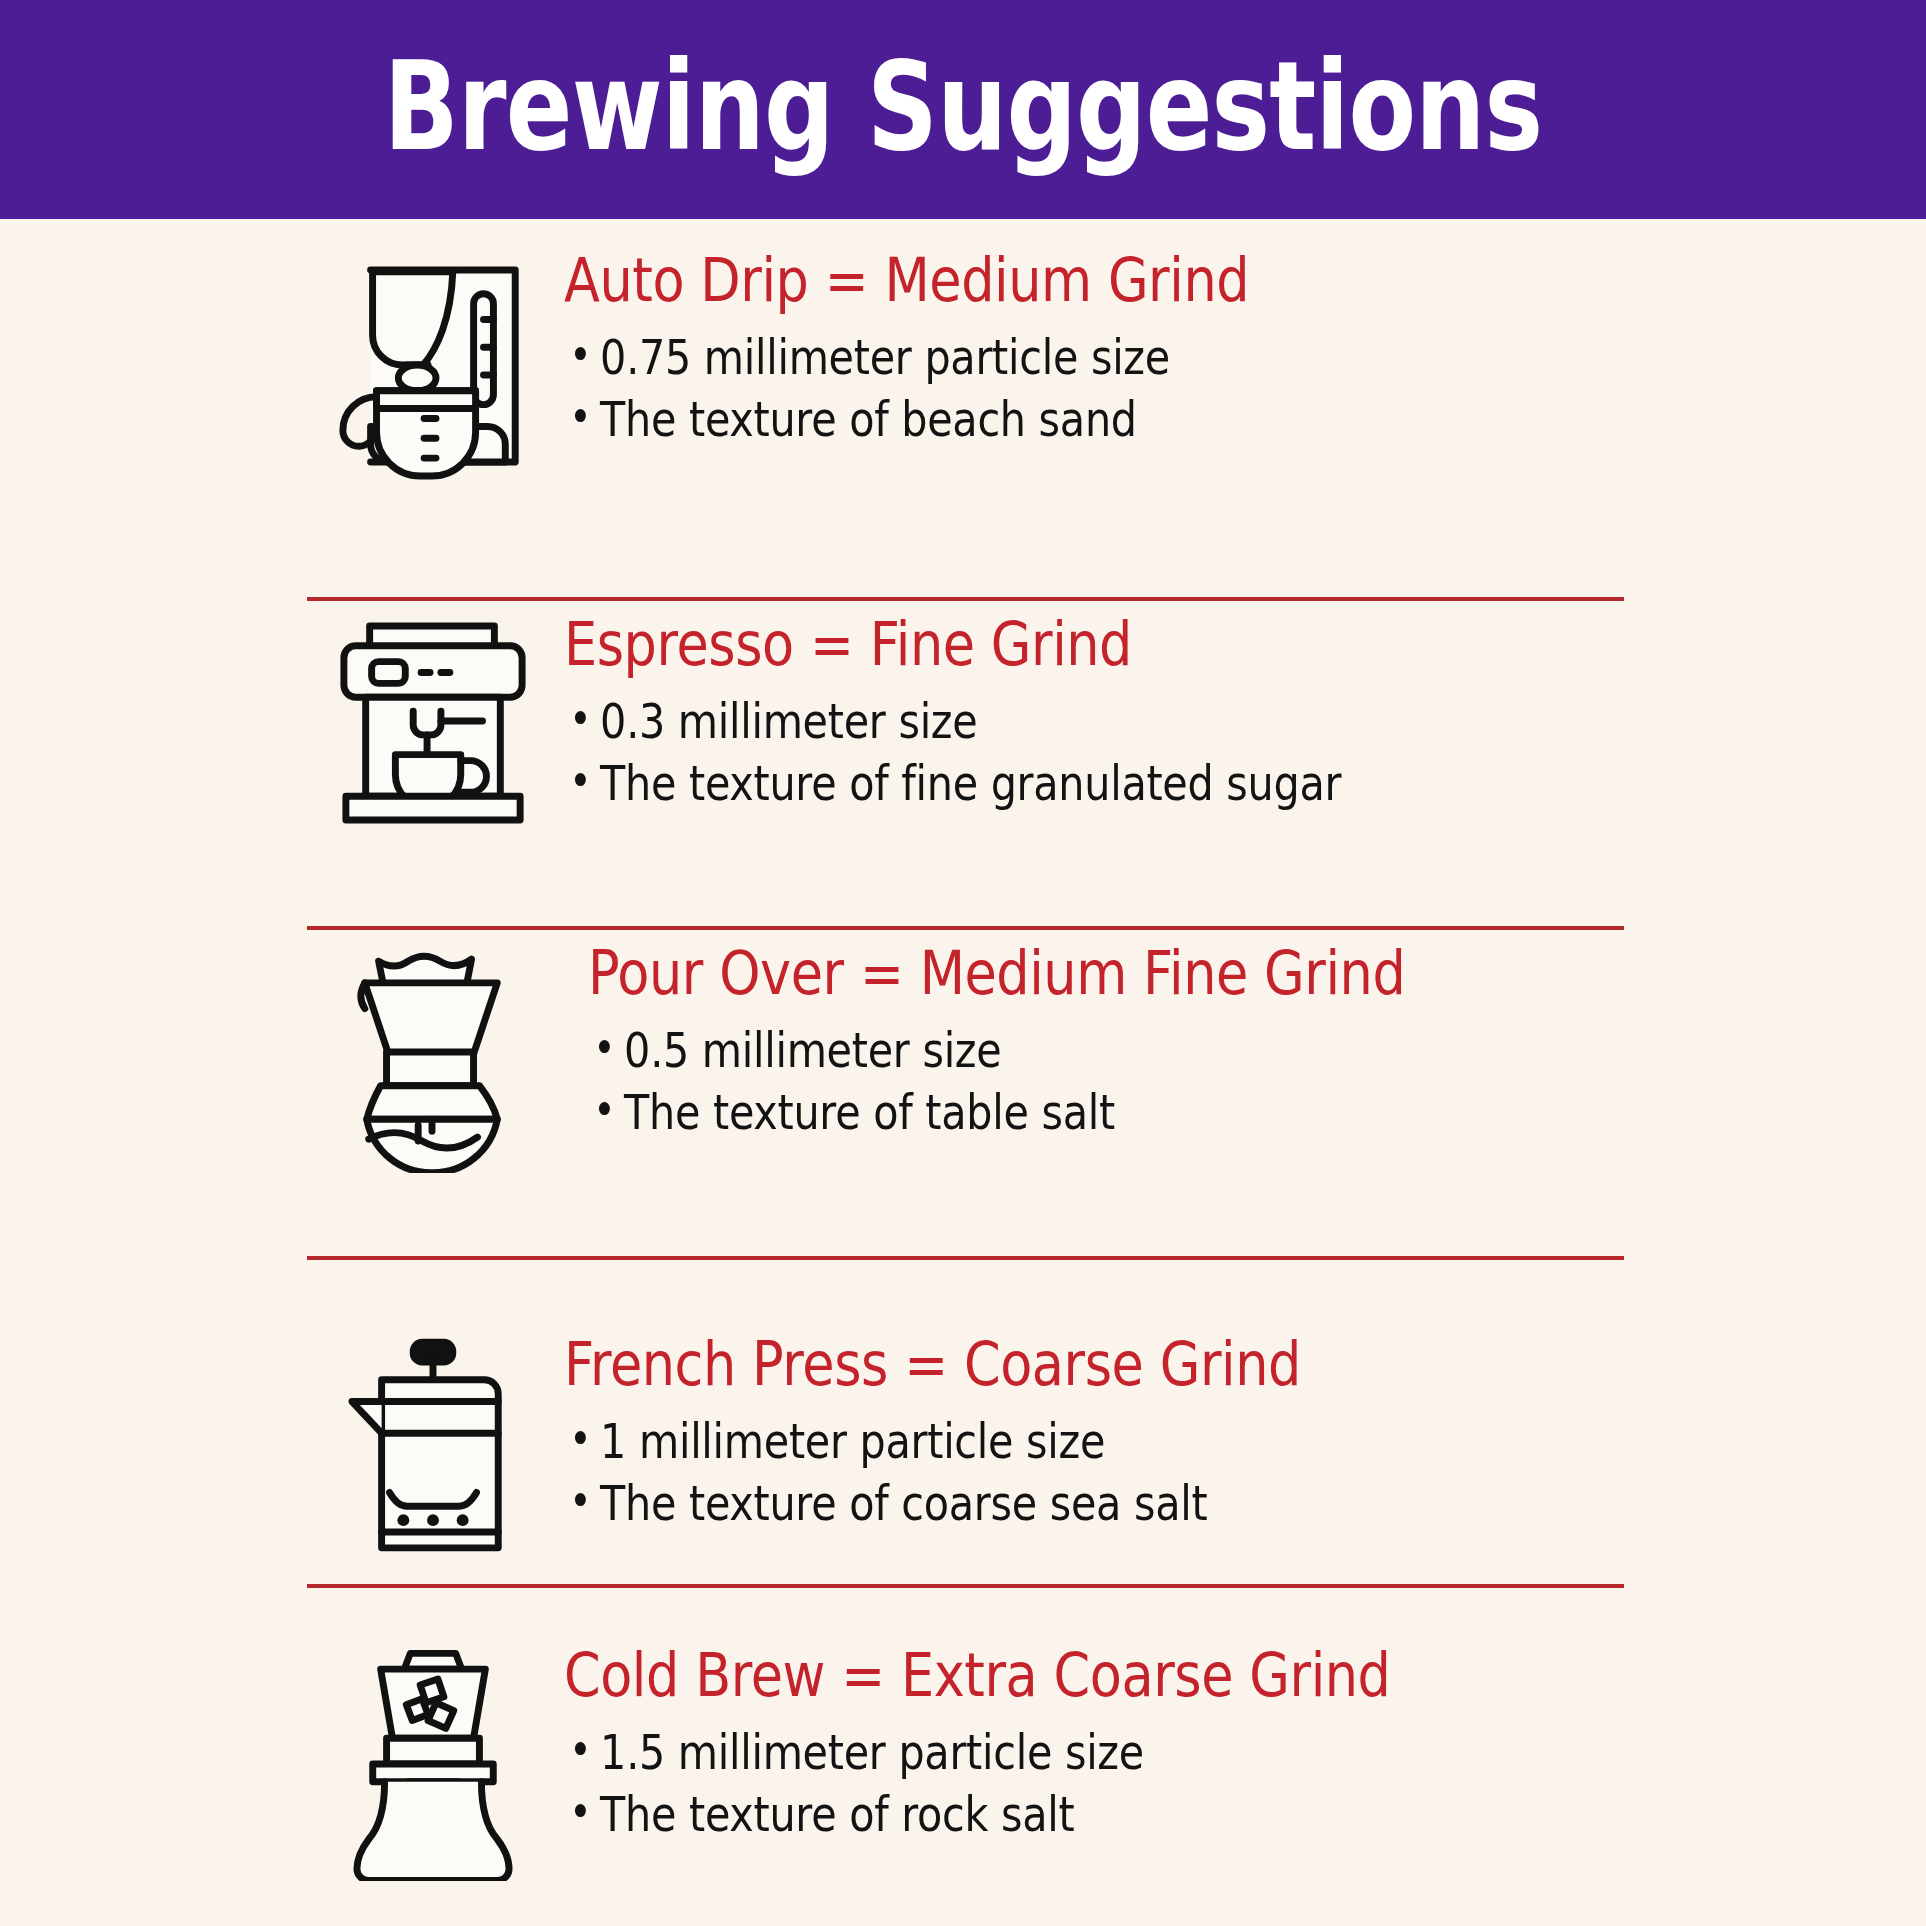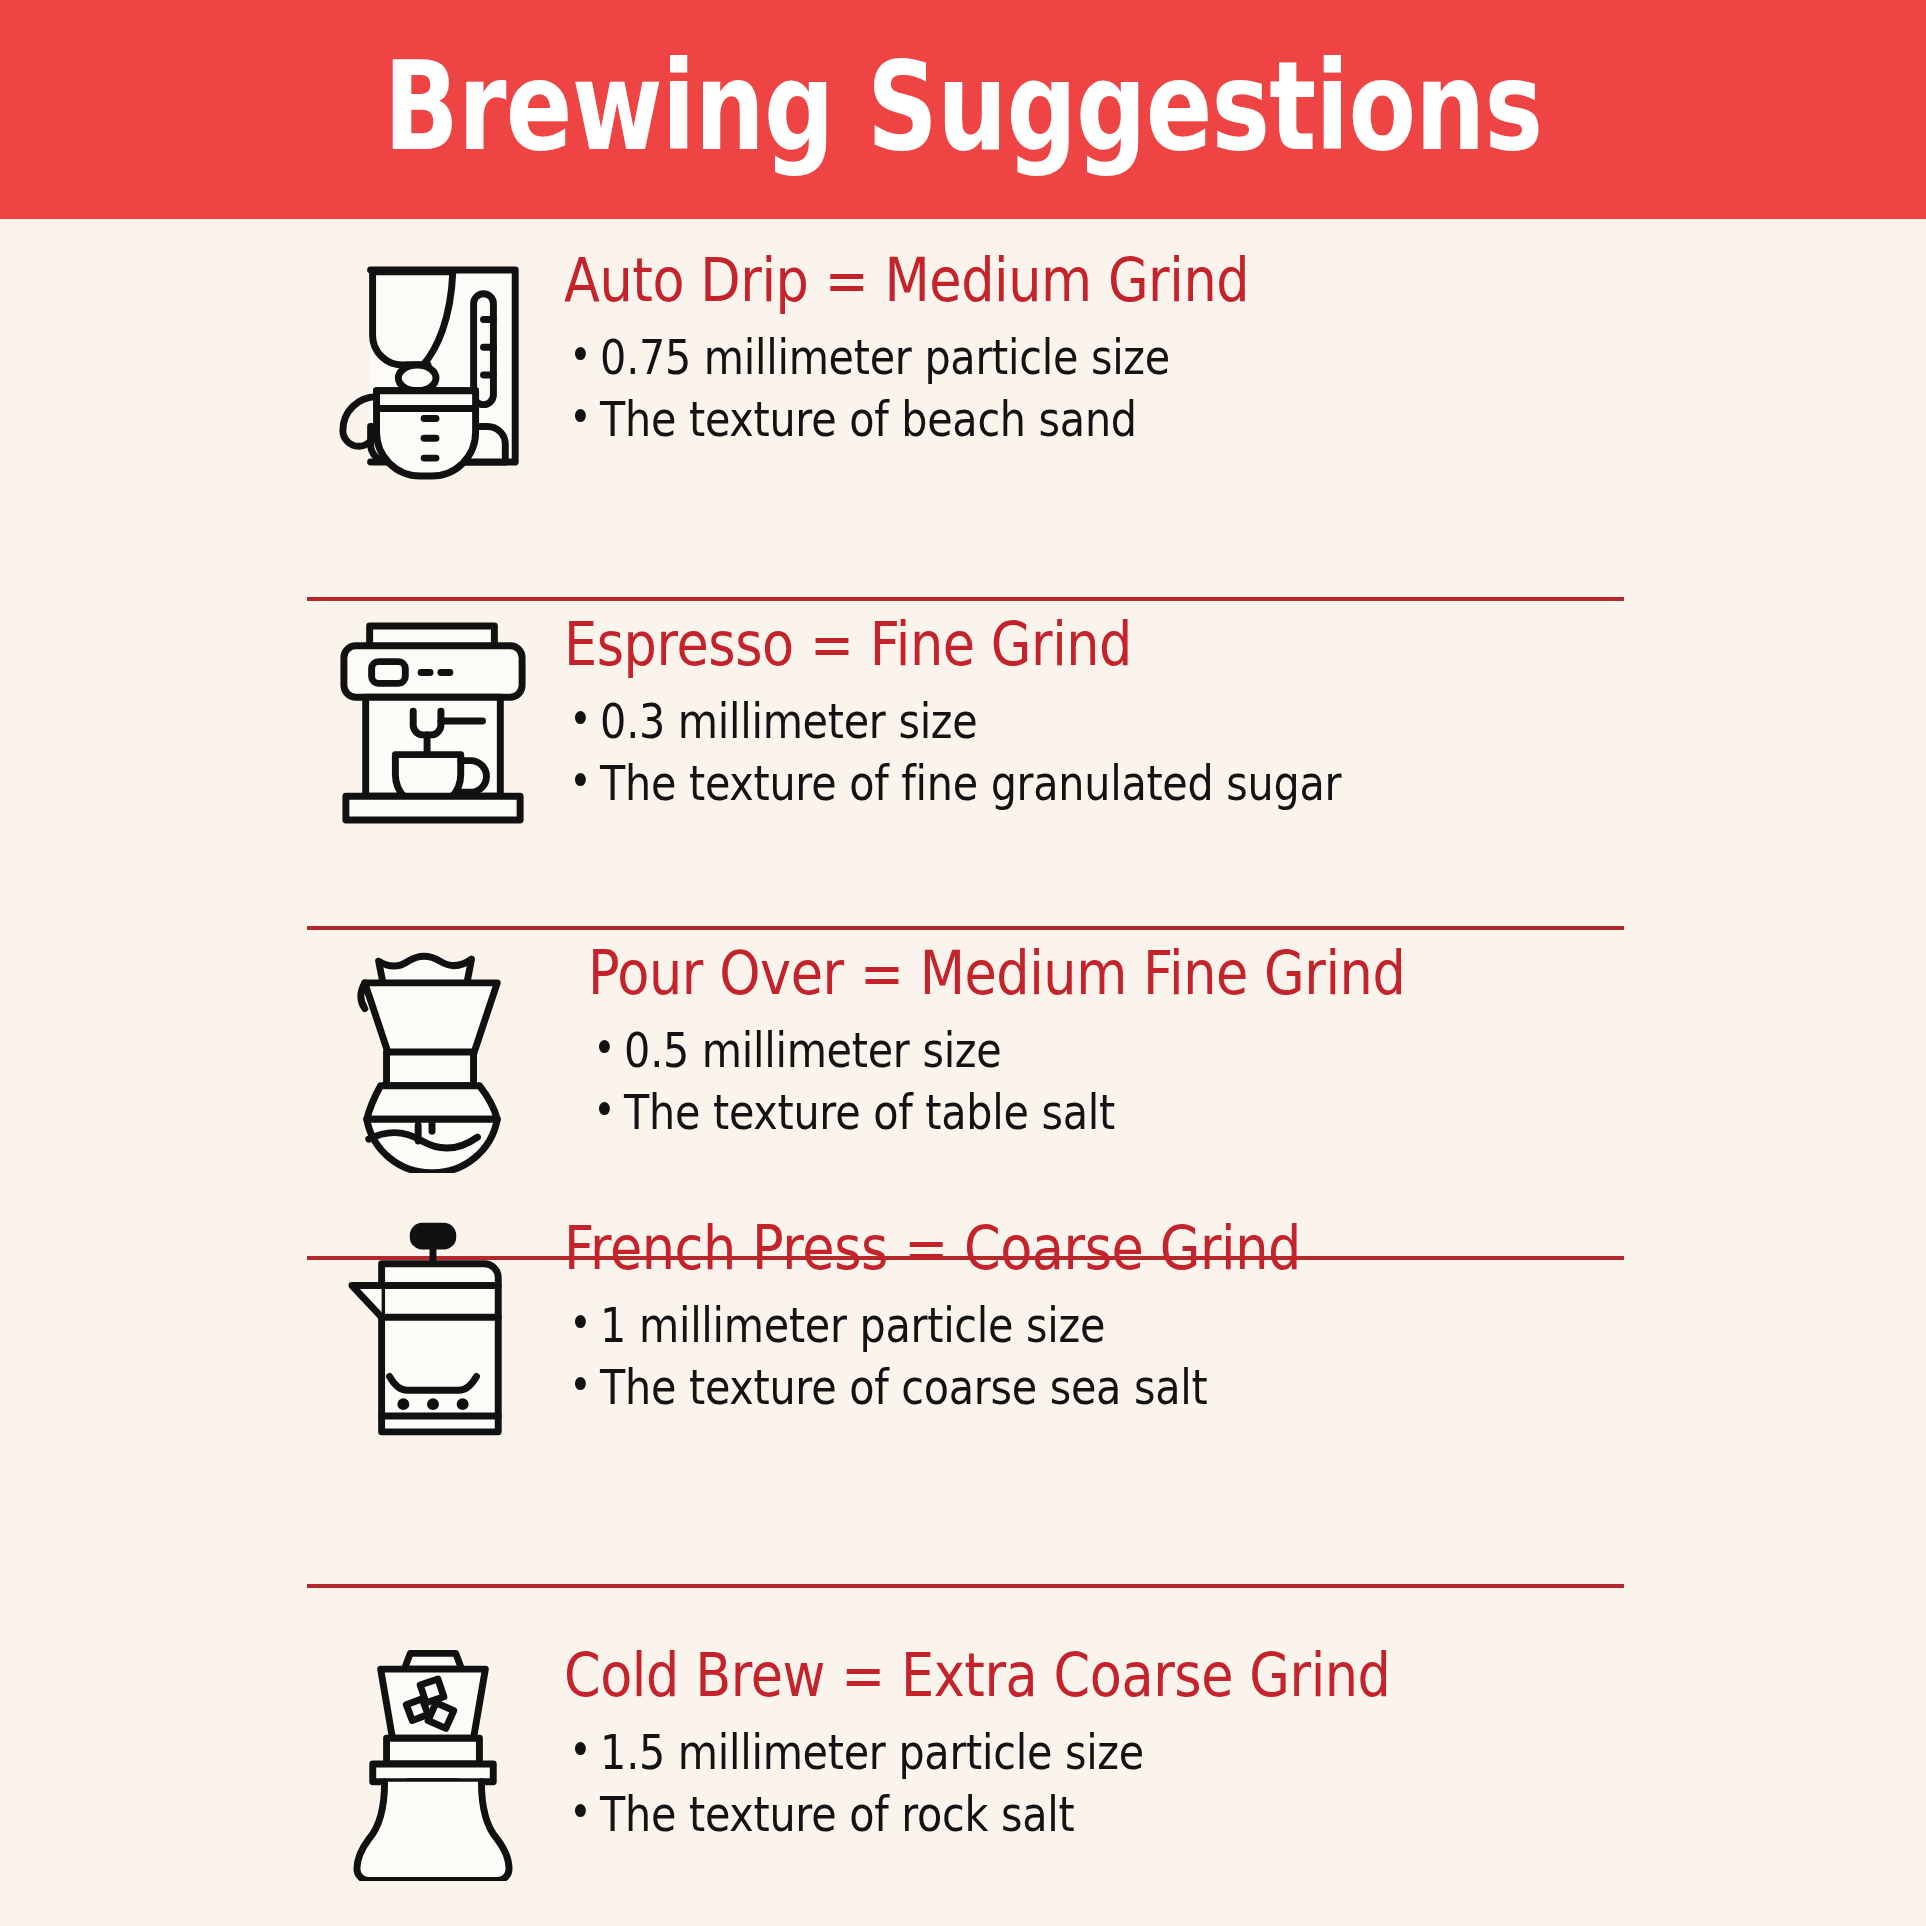--- a/index.html
+++ b/index.html
@@ -21,21 +21,21 @@
     box-sizing: border-box;
   }
 
   
   .banner {
     position: absolute;
     left: 0;
     top: 0;
     width: 1927px;
     height: 219px;
-    background: #ef4444;
+    background: #4c1d95;
     display: flex;
     align-items: center;
     justify-content: center;
   }
   .banner-title {
     color: #ffffff;
     font-family: "DejaVu Sans", sans-serif;
     font-size: 123px;
     font-weight: bold;
     letter-spacing: -1px;
@@ -59,21 +59,21 @@
     position: absolute;
     left: 302px;
     width: 1386px;
     display: flex;
     flex-direction: row;
     align-items: flex-start;
   }
   .row-0 { top: 25px;  }
   .row-1 { top: 389px; }
   .row-2 { top: 718px; gap: 24px; }
-  .row-3 { top: 993px;}
+  .row-3 { top: 1109px;}
   .row-4 { top: 1420px;}
 
   .icon-cell {
     width: 262px;
     min-width: 262px;
     display: flex;
     justify-content: center;
     align-items: flex-start;
     padding-top: 8px;
   }

